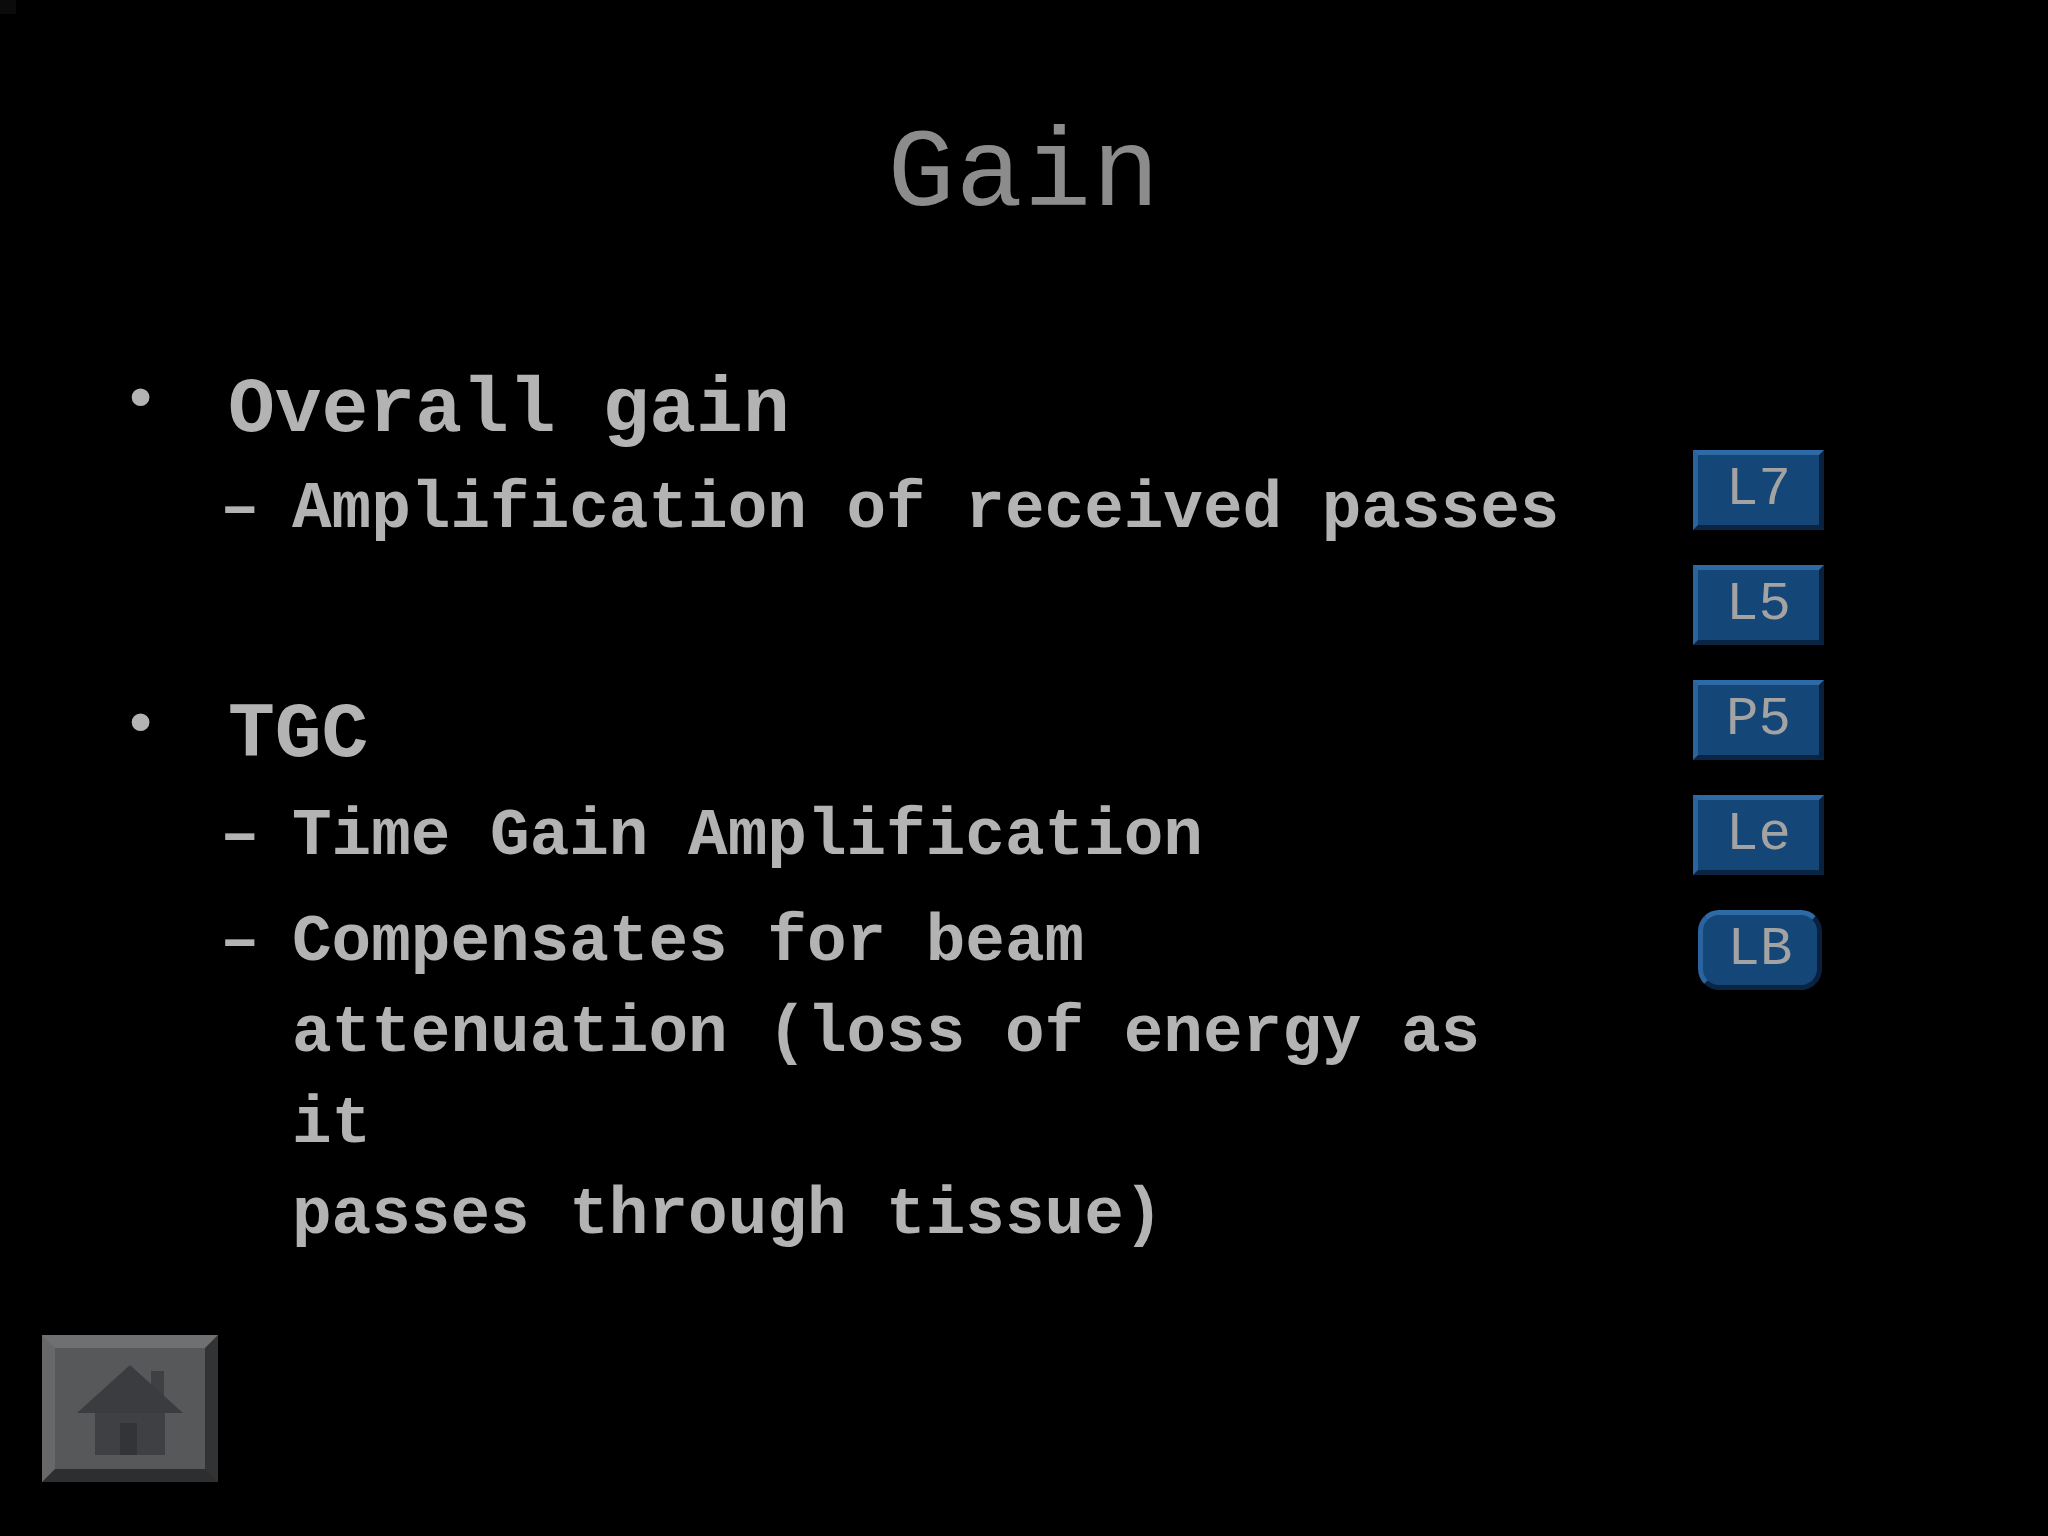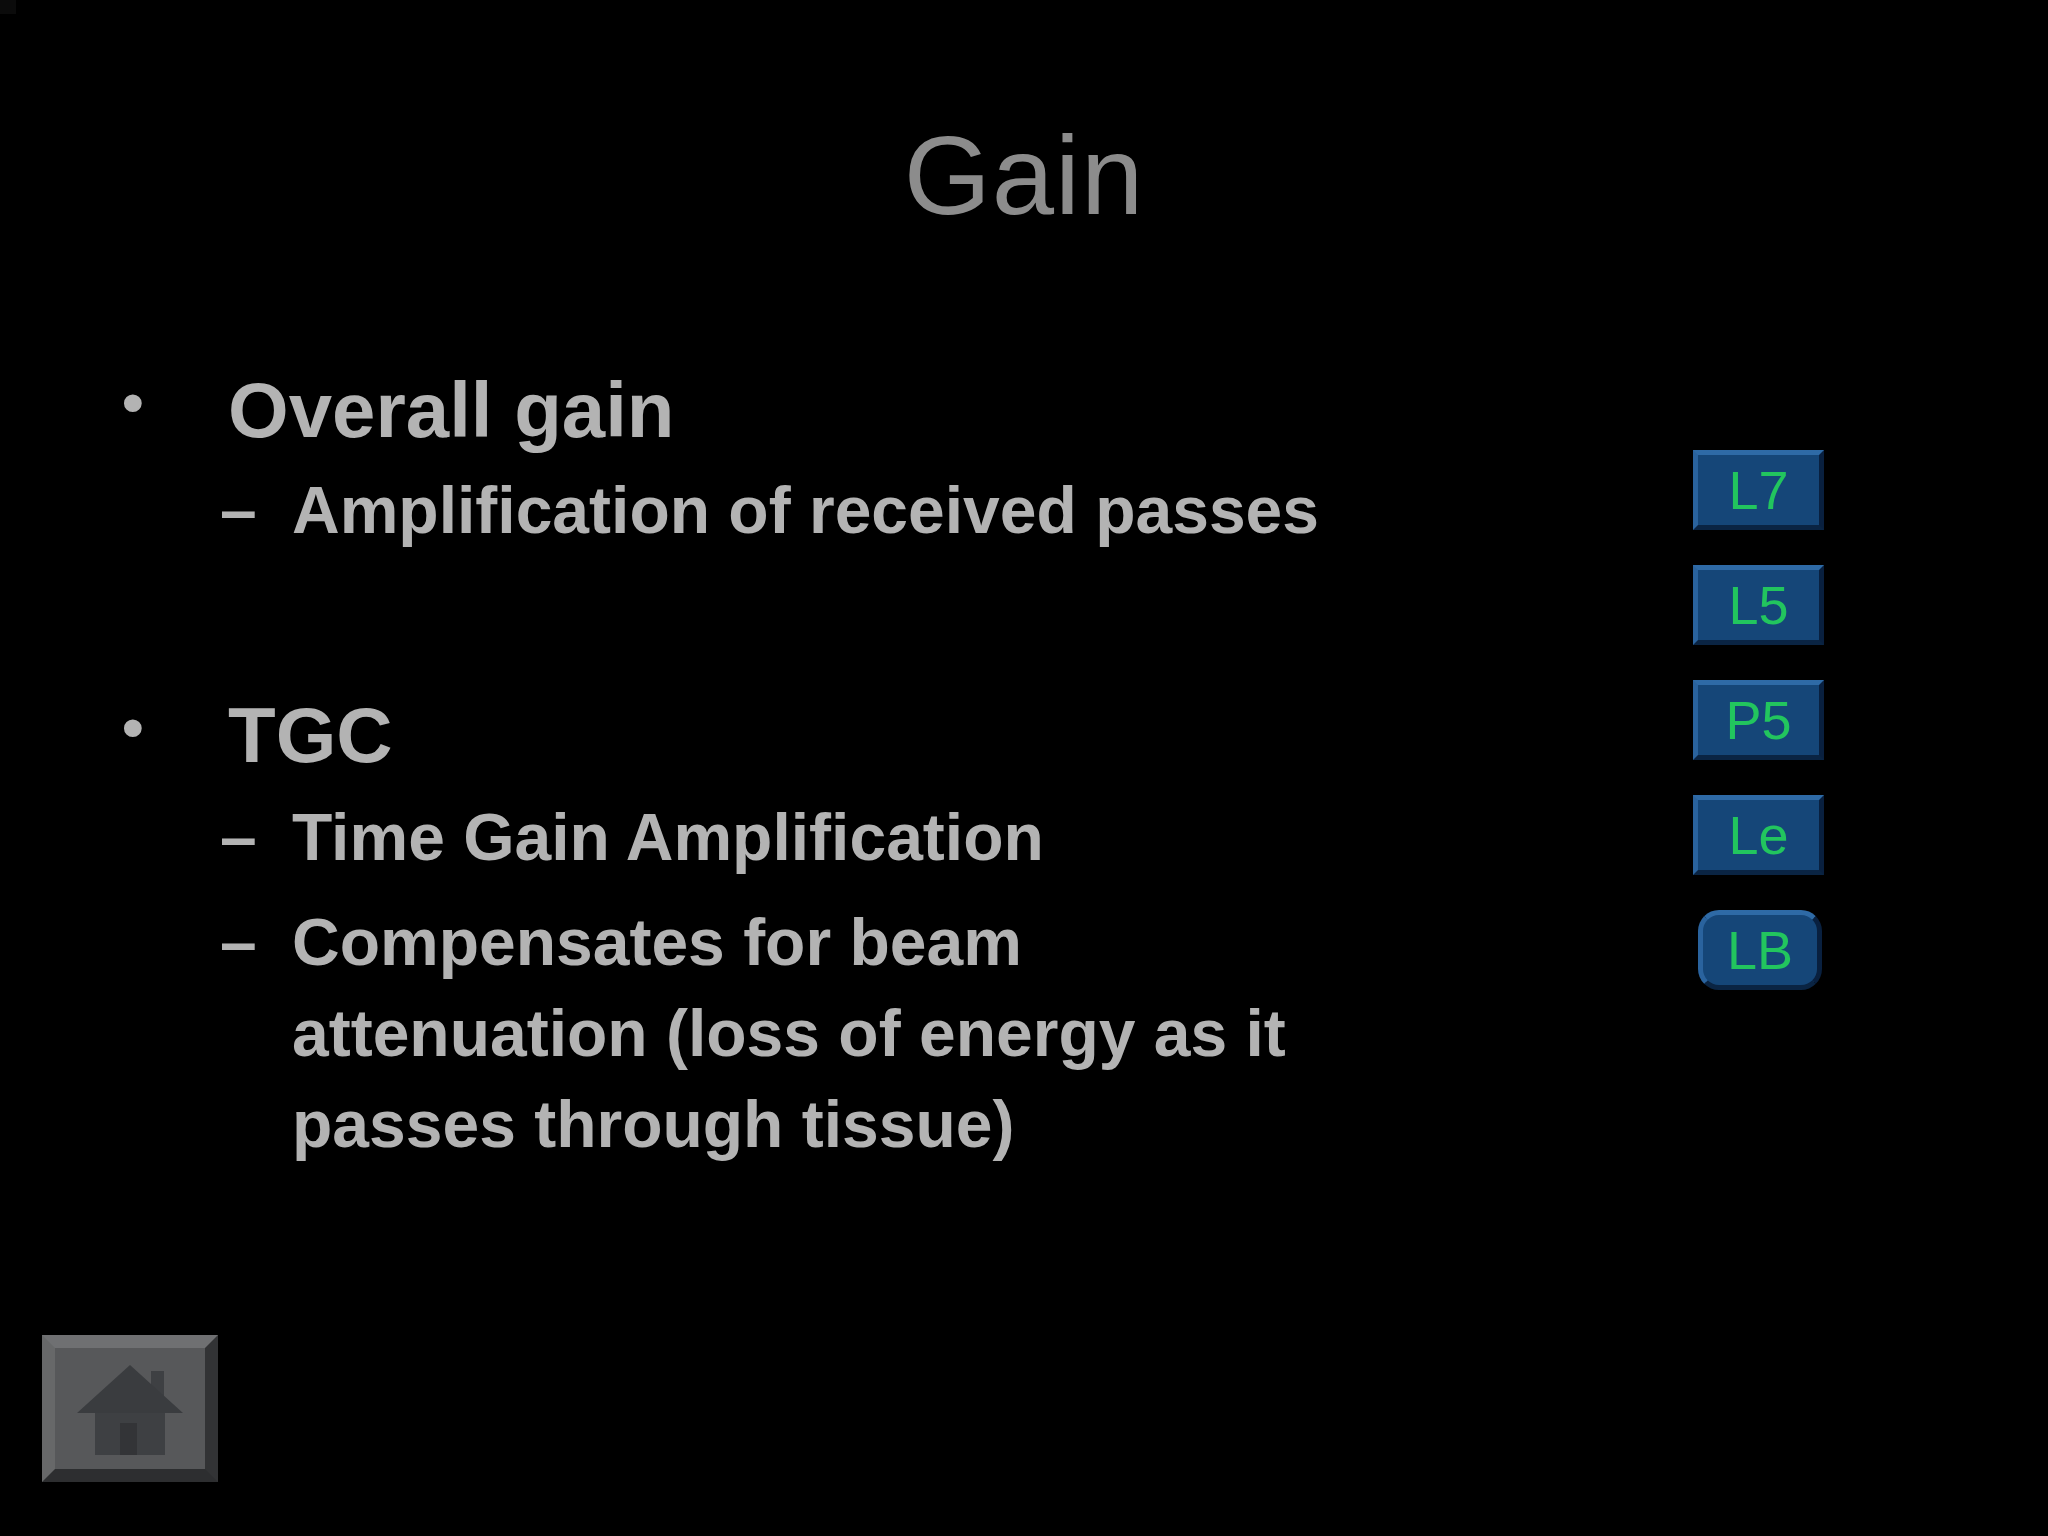--- a/index.html
+++ b/index.html
@@ -6,20 +6,21 @@
   html, body { width: 2048px; height: 1536px; overflow: hidden; }
   body {
     background: #000000;
     font-family: "Liberation Sans", sans-serif;
   }
   .slide {
     position: absolute;
     left: 0; top: 0;
     width: 2048px; height: 1536px;
     background: #000000;
+    font-family: Liberation Mono, monospace;
   }
   .corner-artifact {
     position: absolute;
     left: 0; top: 0;
     width: 16px; height: 14px;
     background: #0b0b0b;
   }
   .slide-title {
     position: absolute;
     left: 0; top: 120px;
@@ -70,21 +71,21 @@
     border-right: 5px solid #09203f;
     border-bottom: 5px solid #0a2443;
     display: flex;
     align-items: center;
     justify-content: center;
     cursor: pointer;
   }
   .nav-button .nav-label {
     font-size: 54px;
     font-weight: 400;
-    color: #22c55e;
+    color: #a3a3a3;
     line-height: 1;
   }
   .nav-l7 { top: 450px; }
   .nav-l5 { top: 565px; }
   .nav-p5 { top: 680px; }
   .nav-le { top: 795px; }
   .nav-lb { top: 910px; width: 124px; left: 1698px; border-radius: 21px; }
 
   
   .home-button {

